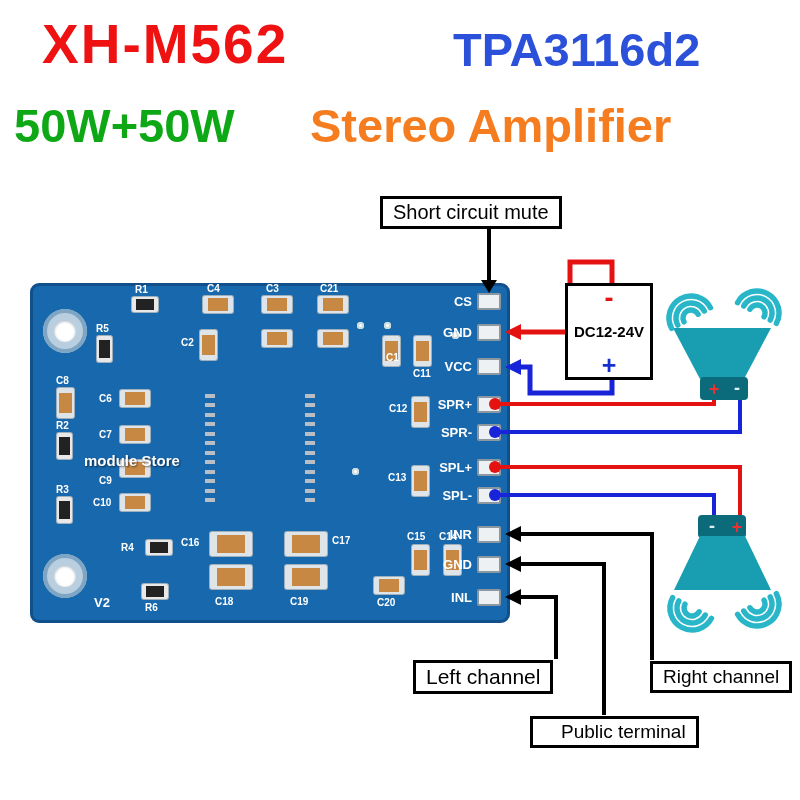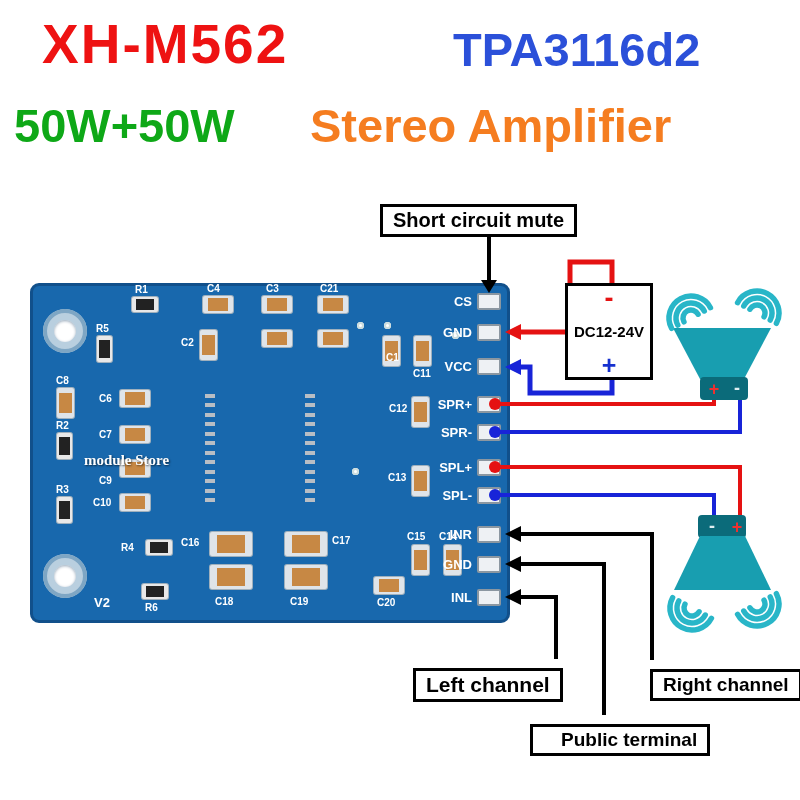--- a/index.html
+++ b/index.html
@@ -9,37 +9,37 @@
 
   
   .hdr { position:absolute; font-weight:bold; white-space:nowrap; }
   #t-model   { left:18px;  top:12px;  font-size:55px; color:#ee1212; letter-spacing:2px;margin-left:24px;}
   #t-chip    { left:453px; top:22px;  font-size:47px; color:#2b50d9; }
   #t-power   { left:14px;  top:98px;  font-size:47px; color:#0ea817; }
   #t-subtitle{ left:310px; top:98px;  font-size:47px; color:#f57d20; }
 
   
   .callout { position:absolute; background:#fff; border:3px solid #000; color:#000;
-             font-weight:bold; font-size:20px; padding:2px 10px; white-space:nowrap; z-index:30;margin-top:8px;}
+             font-weight:normal; font-size:20px; padding:2px 10px; white-space:nowrap; z-index:30;}
   #c-mute  { left:380px; top:196px; }
   #c-left  { left:413px; top:660px; font-size:21px;}
   #c-right { left:650px; top:661px; font-size:19px;}
   #c-public{ left:530px; top:716px; font-size:19px;padding-left:28px;}
 
   
   #board { position:absolute; left:30px; top:283px; width:480px; height:340px;
            background:#1868ad; border:3px solid #11508b; border-radius:9px; z-index:1; }
   .hole { position:absolute; width:44px; height:44px; border-radius:50%;
           background:#b9cfdf; box-shadow: inset 0 0 0 4px #7ea6c4; z-index:2;}
   .hole::after{ content:""; position:absolute; left:11px; top:11px; width:22px; height:22px;
           border-radius:50%; background:#fff; box-shadow: inset 0 1px 3px #9ab; }
   #hole-top{ left:43px; top:309px; } #hole-bottom{ left:43px; top:554px; }
 
   #watermark{ position:absolute; left:84px; top:452px; color:#fff; font-weight:bold;
-              font-size:15px; text-shadow:1px 1px 2px rgba(0,0,0,.6); z-index:3;font-family:Liberation Serif, serif;}
+              font-size:15px; text-shadow:1px 1px 2px rgba(0,0,0,.6); z-index:3;}
   #boardver{ position:absolute; left:94px; top:595px; color:#fff; font-weight:bold; font-size:13px; z-index:3;}
 
   
   #ic { position:absolute; left:215px; top:388px; width:90px; height:126px; background:#141414;
         border-radius:4px; box-shadow:0 0 7px rgba(0,0,0,.45); z-index:3; text-align:center;}
   .ic-pins { position:absolute; top:394px; width:10px; height:114px; z-index:2;
         background:repeating-linear-gradient(to bottom,#b9bec4 0 4px,transparent 4px 9.5px); }
   #ic-pins-l{ left:205px; } #ic-pins-r{ left:305px; }
   .ic-name { color:#9a9a9a; font-weight:bold; font-size:14px; letter-spacing:3px; }
   #ic .pad-inner{ position:absolute; left:28px; top:60px; width:34px; height:42px; background:#2b2b2b; }

